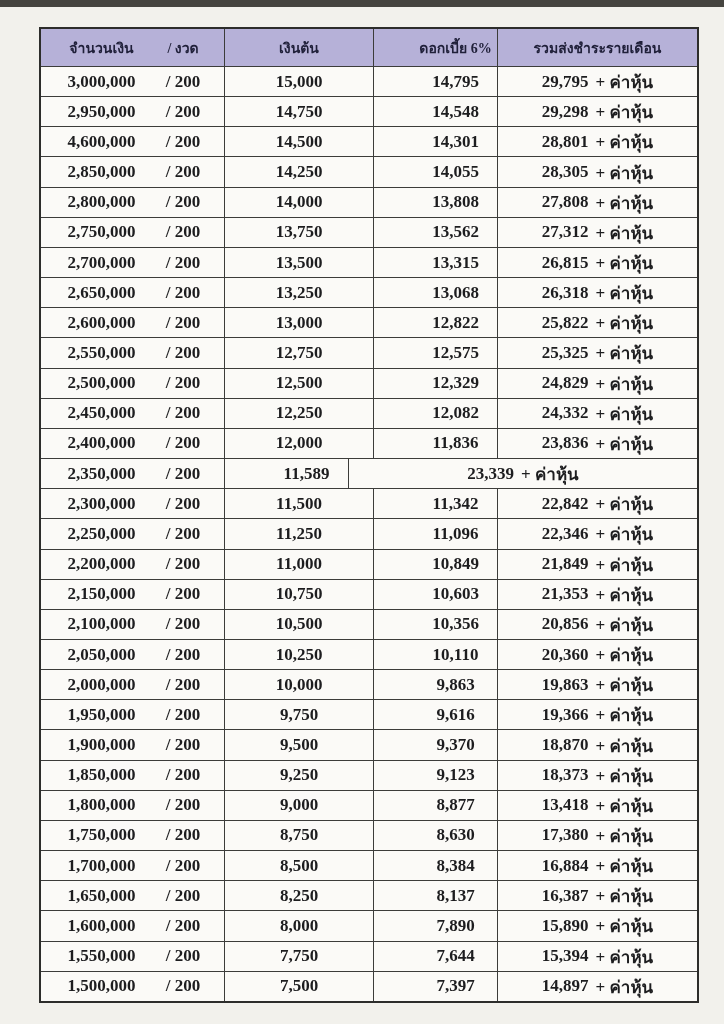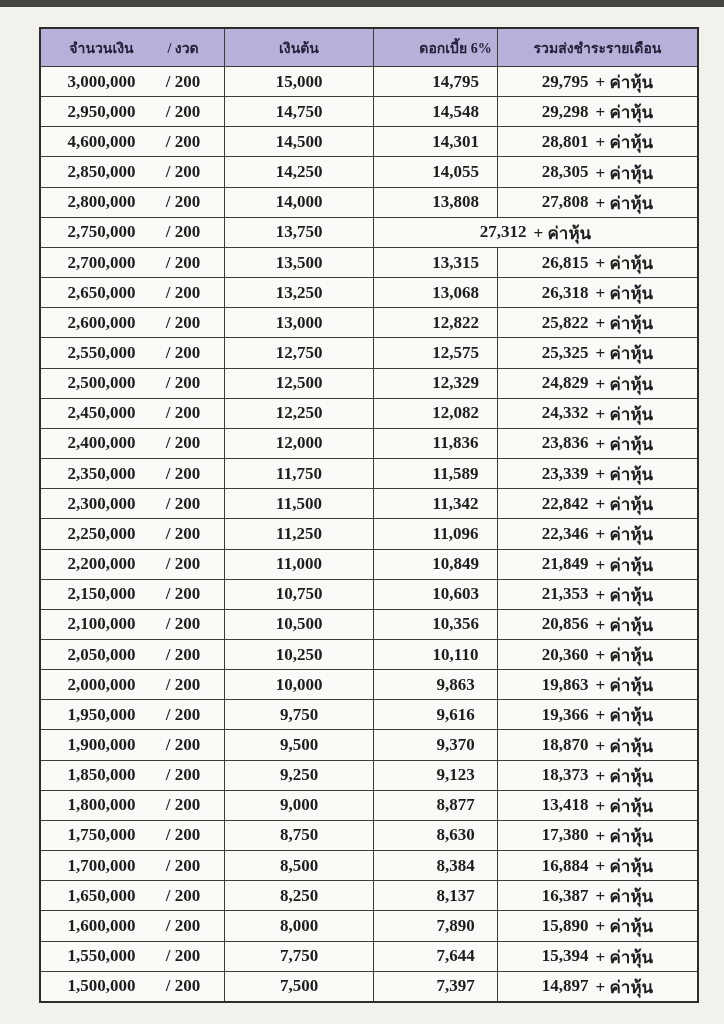--- a/index.html
+++ b/index.html
@@ -129,20 +129,21 @@
       <span class="plus">+ ค่าหุ้น</span>
     </div>
   </div>
 
   <div class="row">
     <div class="cell c1">
       <span class="amt">2,750,000</span>
       <span class="per">/ 200</span>
     </div>
     <div class="cell c2">13,750</div>
+    <div class="cell c3">13,562</div>
     <div class="cell c4">
       <span>27,312</span>
       <span class="plus">+ ค่าหุ้น</span>
     </div>
   </div>
 
   <div class="row">
     <div class="cell c1">
       <span class="amt">2,700,000</span>
       <span class="per">/ 200</span>
@@ -231,21 +232,20 @@
       <span>23,836</span>
       <span class="plus">+ ค่าหุ้น</span>
     </div>
   </div>
 
   <div class="row">
     <div class="cell c1">
       <span class="amt">2,350,000</span>
       <span class="per">/ 200</span>
     </div>
-    <div class="cell c2">11,750</div>
     <div class="cell c3">11,589</div>
     <div class="cell c4">
       <span>23,339</span>
       <span class="plus">+ ค่าหุ้น</span>
     </div>
   </div>
 
   <div class="row">
     <div class="cell c1">
       <span class="amt">2,300,000</span>

